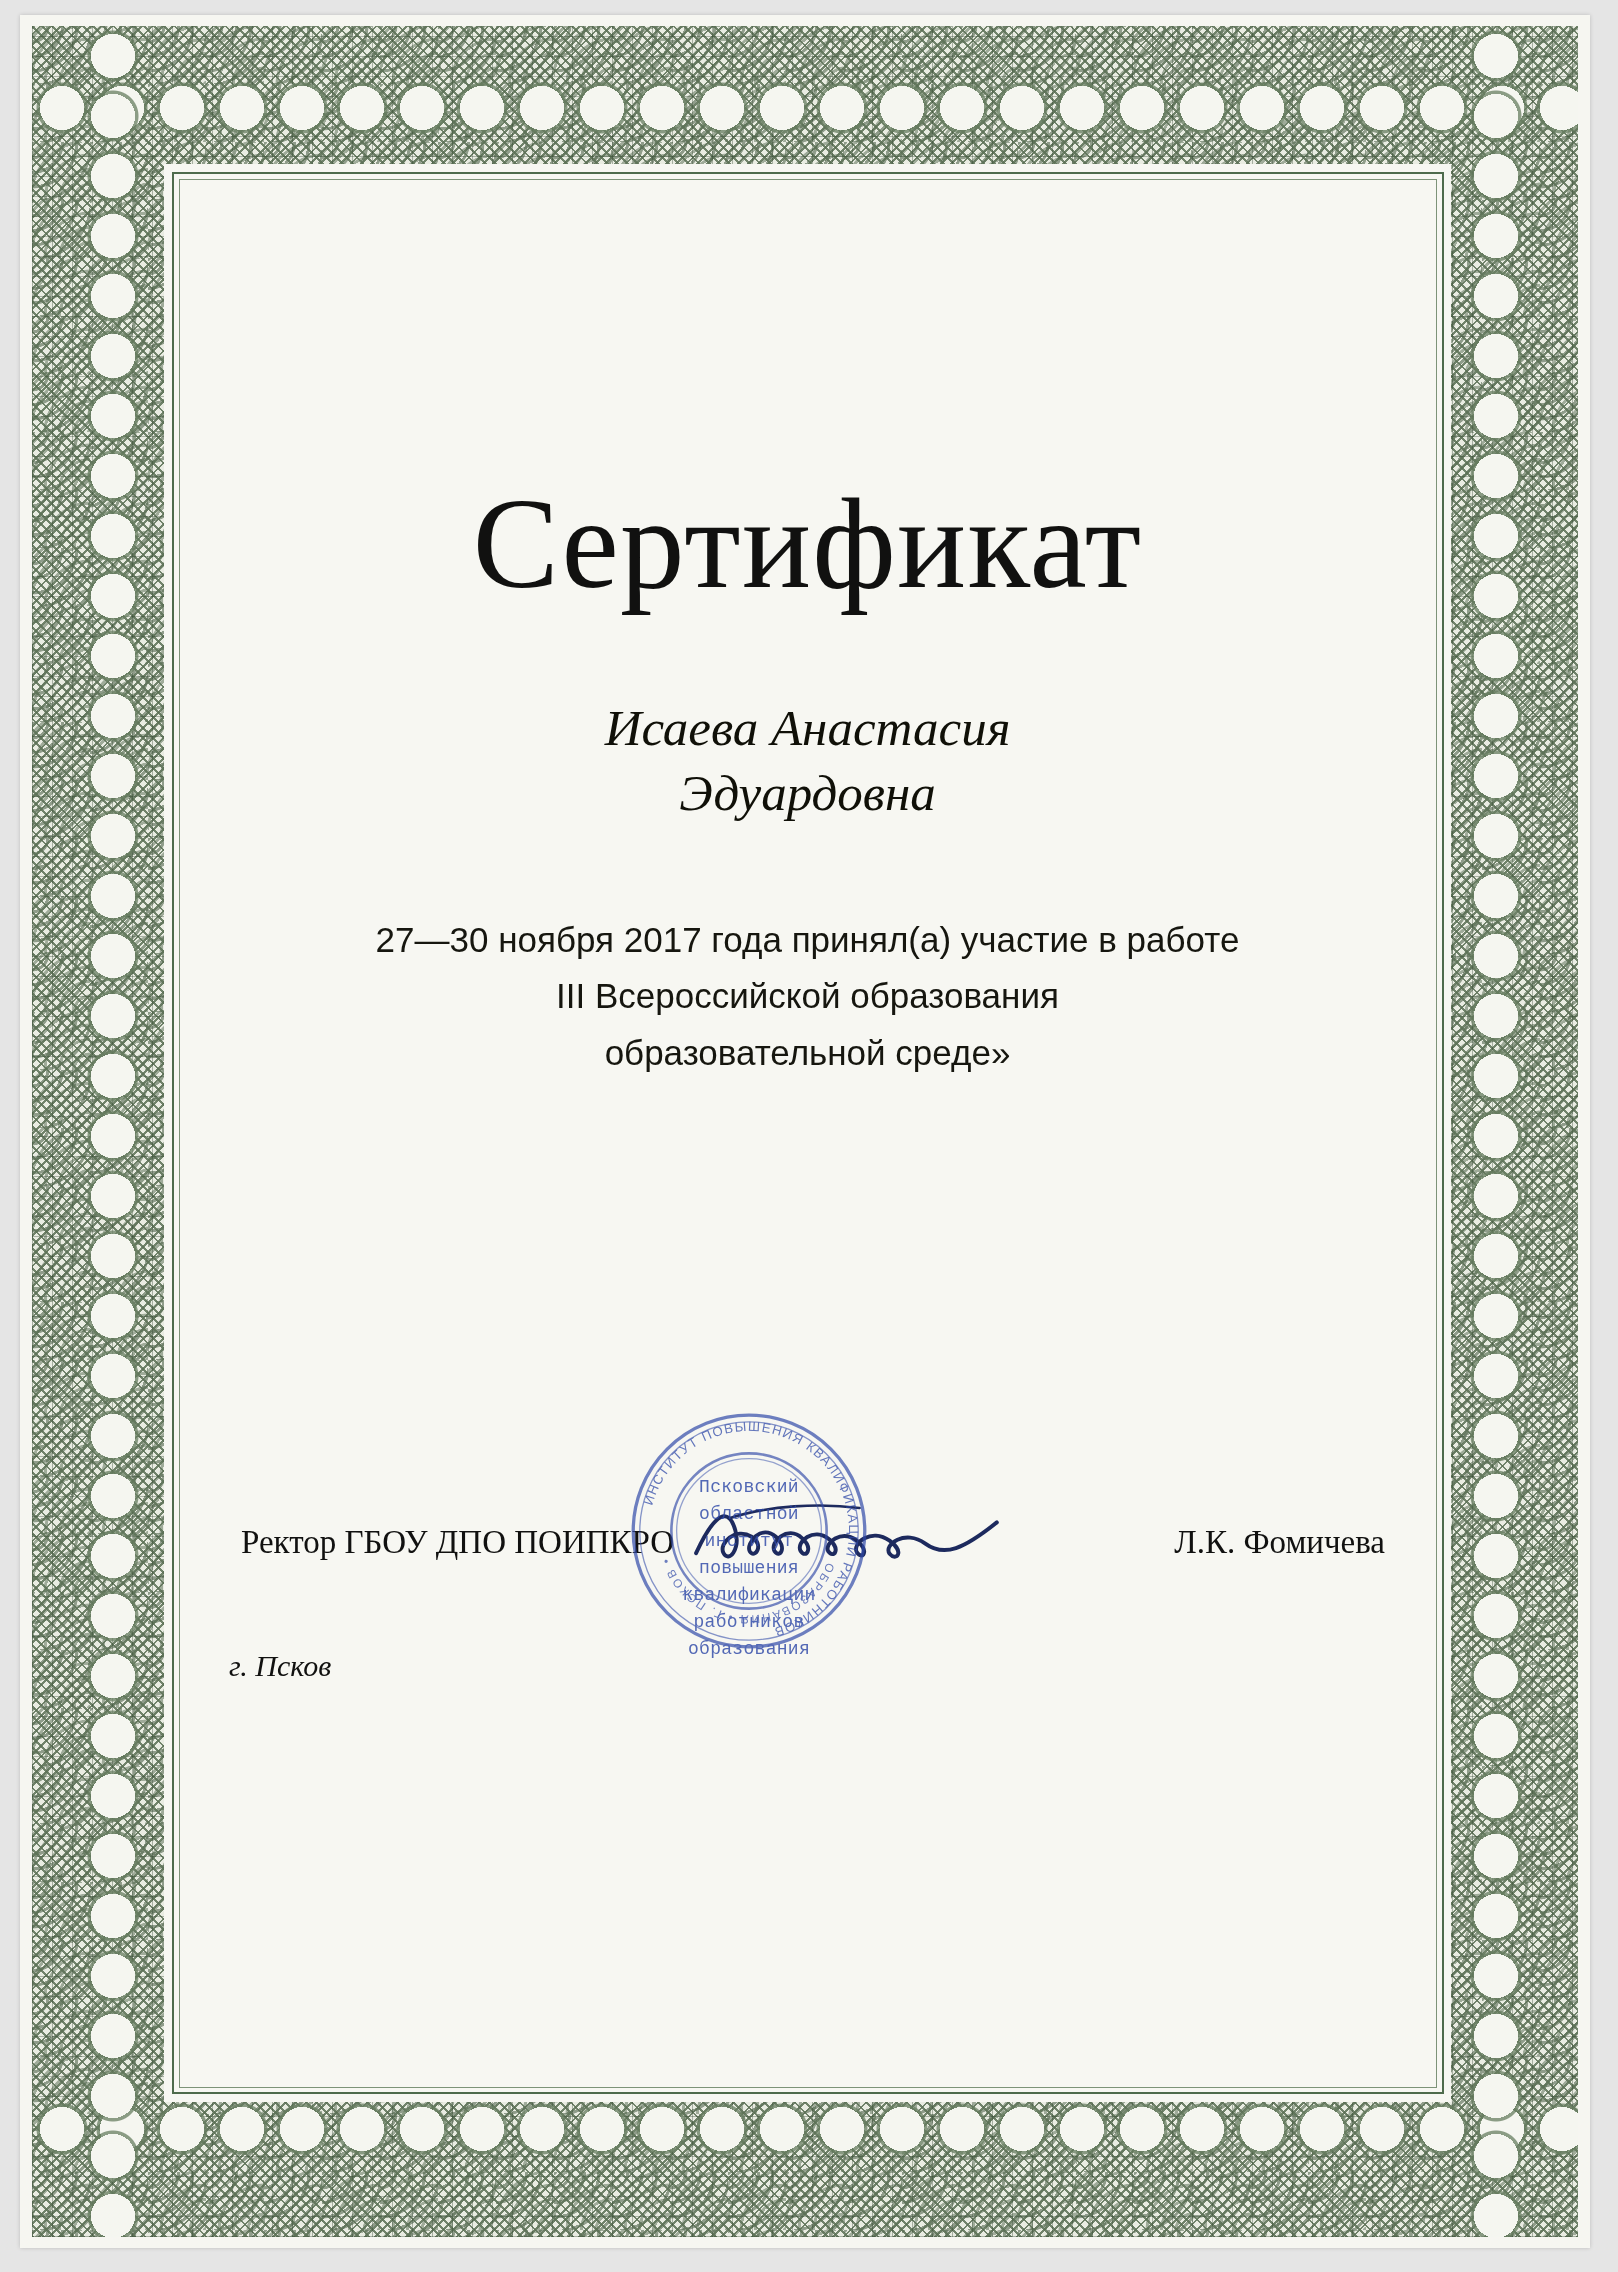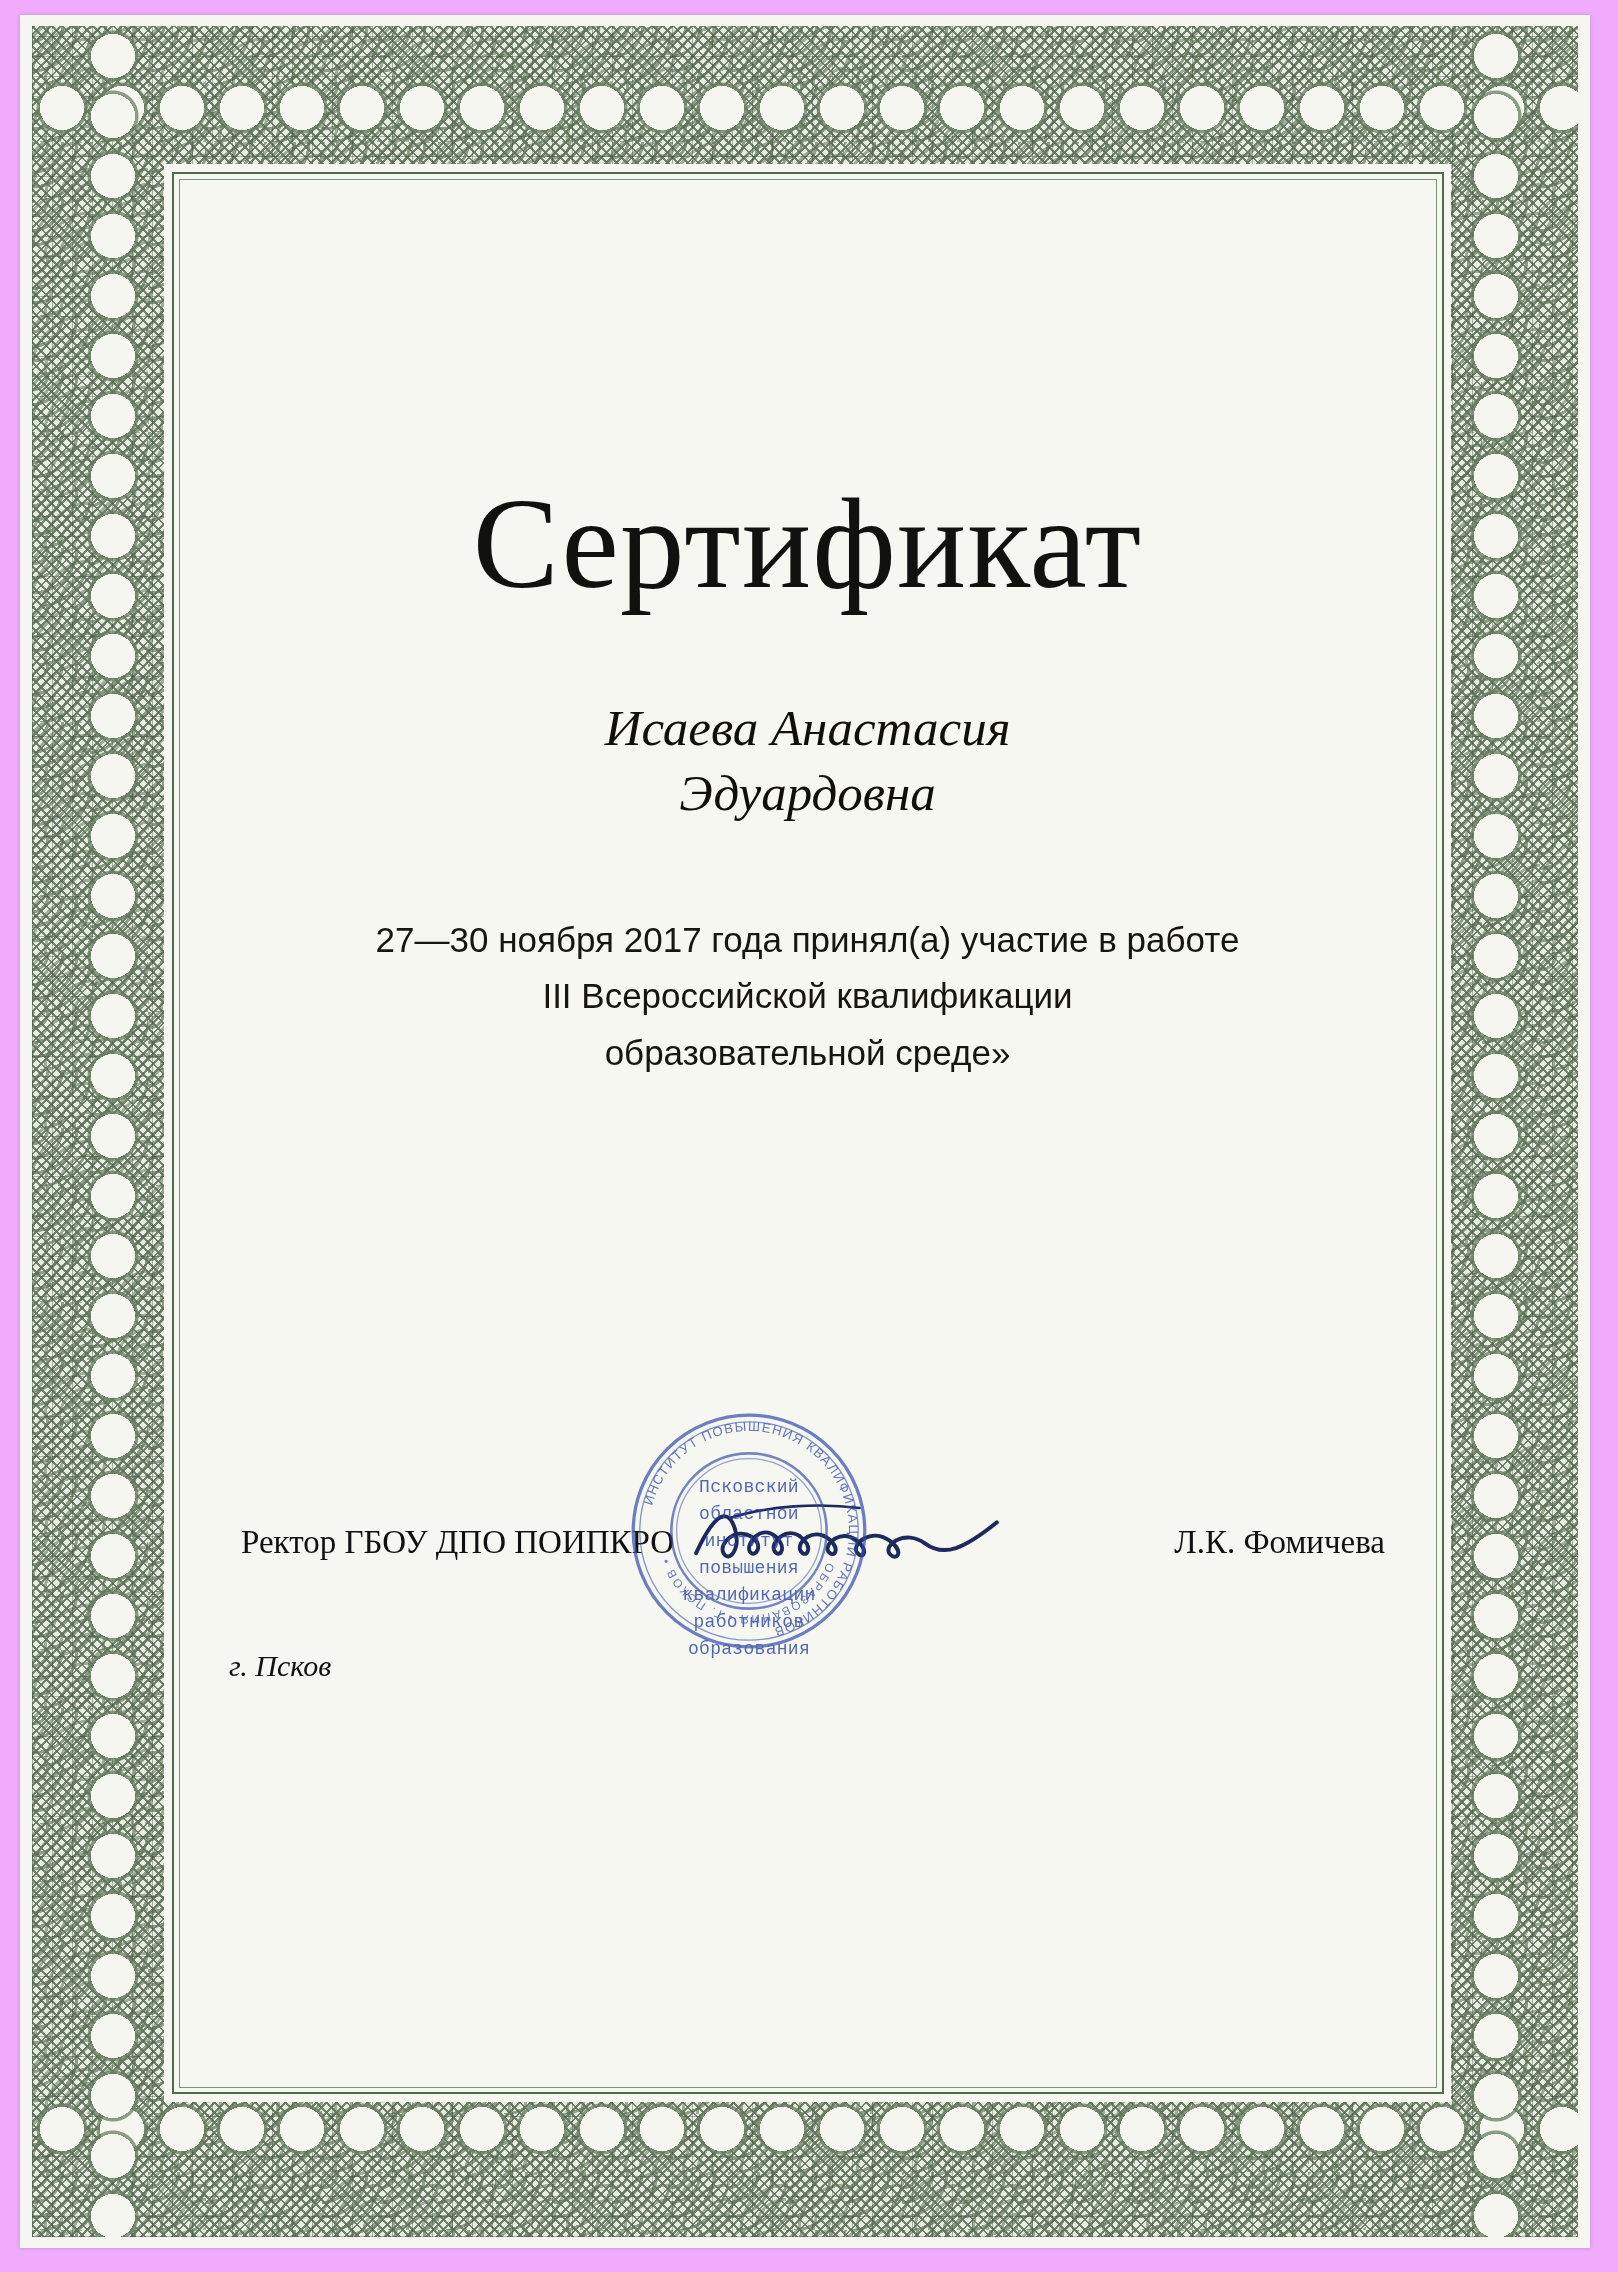--- a/index.html
+++ b/index.html
@@ -13,21 +13,21 @@
     height: 2273px;
     font-family: "Liberation Sans", sans-serif;
     overflow: hidden;
   }
 
   
   .page {
     position: relative;
     width: 1618px;
     height: 2273px;
-    background: #f0abfc;
+    background: #e5e5e5;
     box-sizing: border-box;
   }
 
   
   .paper {
     position: absolute;
     left: 20px;
     top: 14.5px;
     width: 1570px;
     height: 2233px;
@@ -272,21 +272,21 @@
     <div class="title">Сертификат</div>
 
 
     <div class="recipient">
       <span class="line">Исаева Анастасия</span>
       <span class="line">Эдуардовна</span>
     </div>
 
     <div class="body-text">
       <span class="line">27—30 ноября 2017 года принял(а) участие в работе</span>
-      <span class="line">III Всероссийской квалификации</span>
+      <span class="line">III Всероссийской образования</span>
       <span class="line">образовательной среде»</span>
     </div>
 
     <div class="signature-row">
       <span class="sig-left">Ректор ГБОУ ДПО ПОИПКРО</span>
 
       <svg class="sig-scribble" viewBox="0 0 500 130" xmlns="http://www.w3.org/2000/svg">
         <path d="M10,95 C40,30 60,25 70,60 C78,90 60,110 52,95 C44,80 70,55 95,70
                  C115,82 100,105 92,92 C86,80 110,50 132,70 C150,86 138,104 130,92
                  C122,78 150,52 172,72 C190,88 178,104 170,92 C162,78 190,54 214,74

